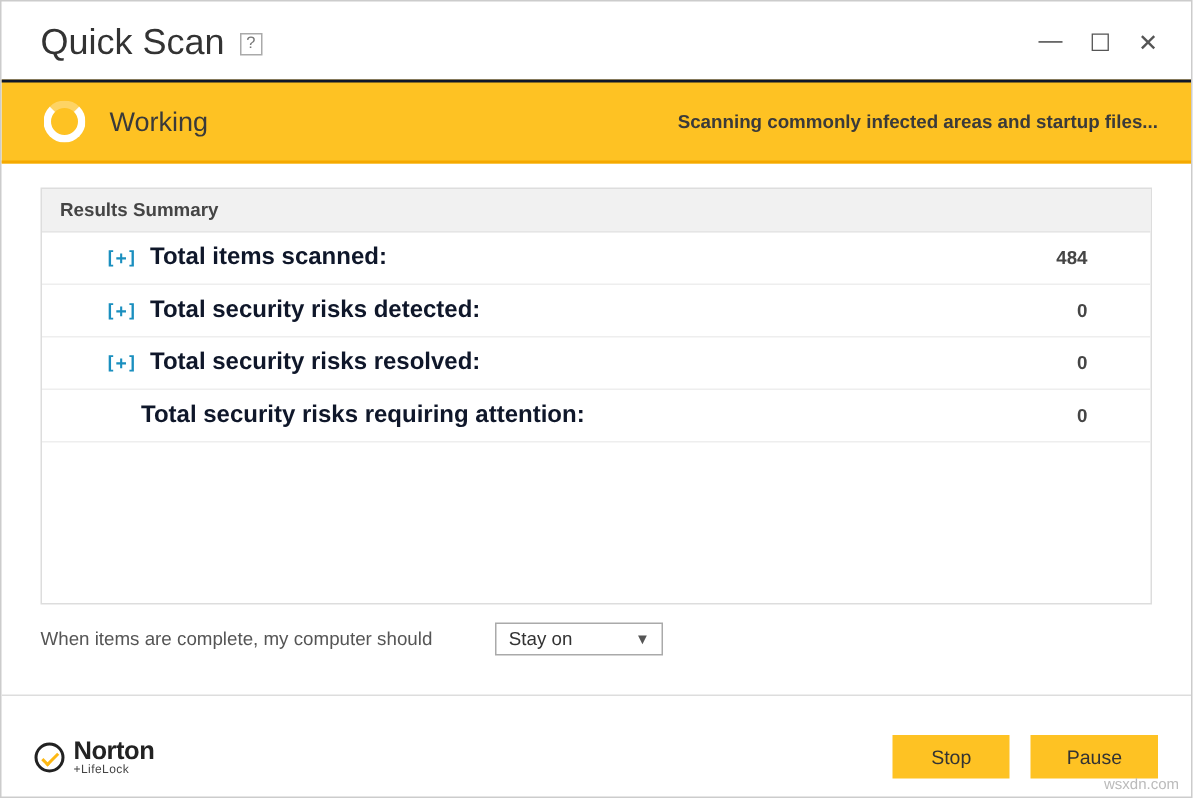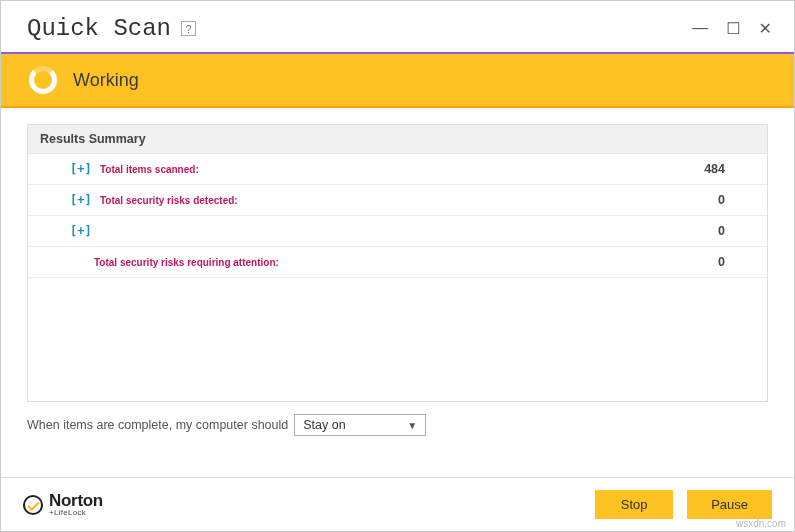--- a/index.html
+++ b/index.html
@@ -14,21 +14,20 @@
   }
   .titlebar {
     display: flex;
     align-items: center;
     padding: 14px 22px 10px 26px;
   }
   .title {
     font-size: 24px;
     font-weight: 300;
     color: #333;
-    font-family: Liberation Mono, monospace;
   }
   .help-icon {
     margin-left: 10px;
     width: 15px; height: 15px;
     border: 1px solid #aaa;
     color: #777;
     font-size: 11px;
     display: inline-flex;
     align-items: center;
     justify-content: center;
@@ -37,21 +36,21 @@
   .win-controls {
     margin-left: auto;
     display: flex;
     gap: 18px;
     font-size: 16px;
     color: #555;
   }
   .win-controls span { cursor: pointer; }
   .status-banner {
     background: #fec223;
-    border-top: 2px solid #8b5cf6;
+    border-top: 2px solid #0f172a;
     border-bottom: 2px solid #f5a900;
     display: flex;
     align-items: center;
     padding: 12px 22px 12px 28px;
   }
   .spinner {
     width: 28px; height: 28px;
     border: 5px solid #fff;
     border-top-color: rgba(255,255,255,0.3);
     border-radius: 50%;
@@ -94,56 +93,57 @@
   .expand {
     color: #1a8fbf;
     font-weight: 700;
     font-size: 12px;
     margin-right: 10px;
     width: 20px;
     cursor: pointer;
     font-family: monospace;
   }
   .summary-label {
-    font-size: 10px;
-    font-weight: 700;
-    color: #be185d;
+    font-size: 16px;
+    font-weight: 700;
+    color: #0f172a;
   }
   .summary-value {
     margin-left: auto;
     font-size: 12.5px;
     font-weight: 700;
     color: #454545;
     padding-right: 30px;
     text-align: right;
   }
   .options-row {
     padding: 12px 26px 0 26px;
     font-size: 12.5px;
     color: #555;
     display: flex;
     align-items: center;
+    gap: 36px;
   }
   .select-box {
     border: 1px solid #aaa;
     padding: 3px 8px;
     margin-left: 6px;
-    width: 132px;
+    width: 112px;
     display: flex;
     align-items: center;
     font-size: 12.5px;
     color: #333;
     cursor: pointer;
   }
   .select-caret { margin-left: auto; font-size: 10px; color: #555; }
   .footer {
     position: absolute;
     bottom: 0; left: 0; right: 0;
     border-top: 1px solid #ddd;
-    padding: 12px 22px 12px 22px;
+    padding: 26px 22px 12px 22px;
     display: flex;
     align-items: center;
   }
   .logo {
     display: flex;
     align-items: center;
     gap: 6px;
   }
   .logo-check {
     width: 20px; height: 20px;
@@ -195,20 +195,21 @@
     <span>—</span>
     <span>☐</span>
     <span>✕</span>
   </div>
 </div>
 
 <div class="status-banner">
   <div class="spinner"></div>
   <div class="status-label">Working</div>
   <div class="status-right">
+    <div class="line1">Scanning commonly infected areas and startup files...</div>
   </div>
 </div>
 
 <div class="content">
   <div class="summary-box">
     <div class="summary-header">Results Summary</div>
 
     <div class="summary-row">
       <span class="expand">[+]</span>
       <span class="summary-label">Total items scanned:</span>
@@ -216,20 +217,21 @@
     </div>
 
     <div class="summary-row">
       <span class="expand">[+]</span>
       <span class="summary-label">Total security risks detected:</span>
       <span class="summary-value">0</span>
     </div>
 
     <div class="summary-row">
       <span class="expand">[+]</span>
+      <span class="summary-label">Total security risks resolved:</span>
       <span class="summary-value">0</span>
     </div>
 
     <div class="summary-row no-expand">
       <span class="summary-label">Total security risks requiring attention:</span>
       <span class="summary-value">0</span>
     </div>
   </div>
 </div>
 

